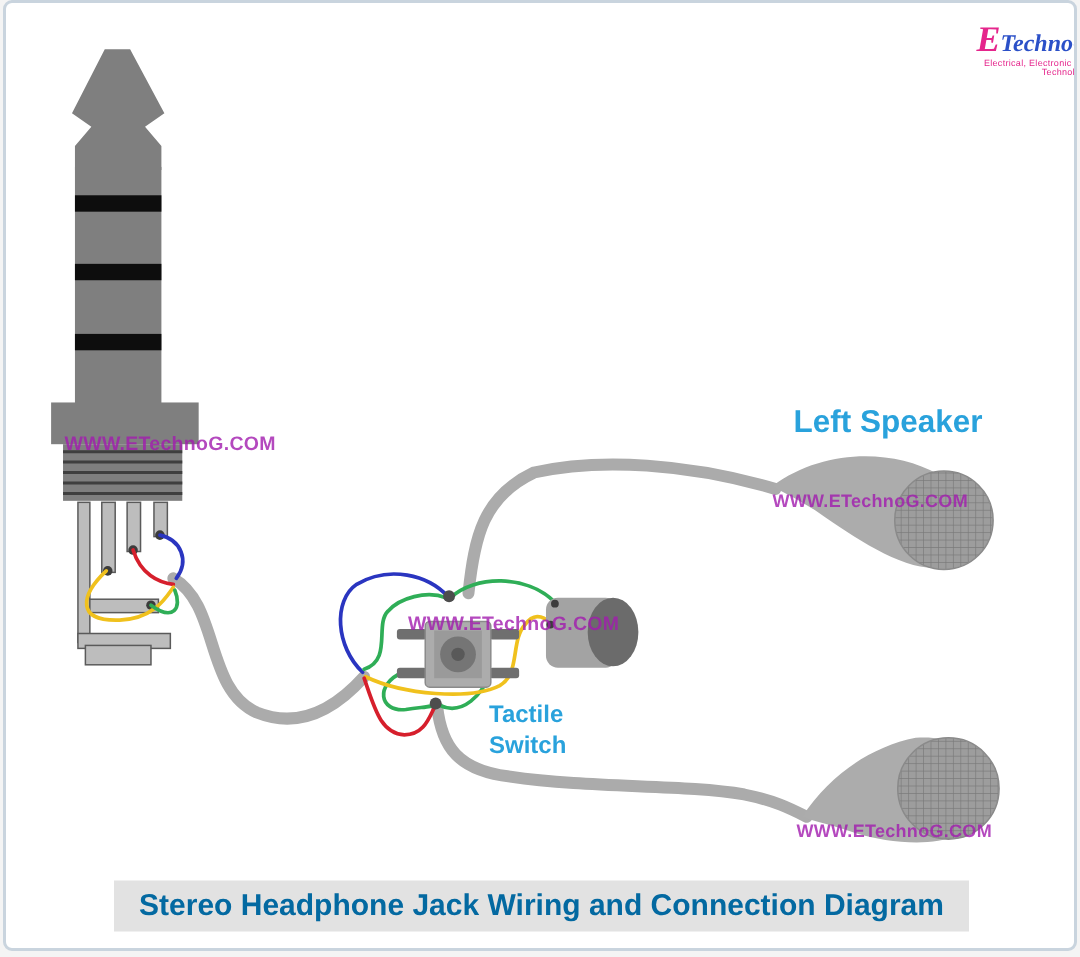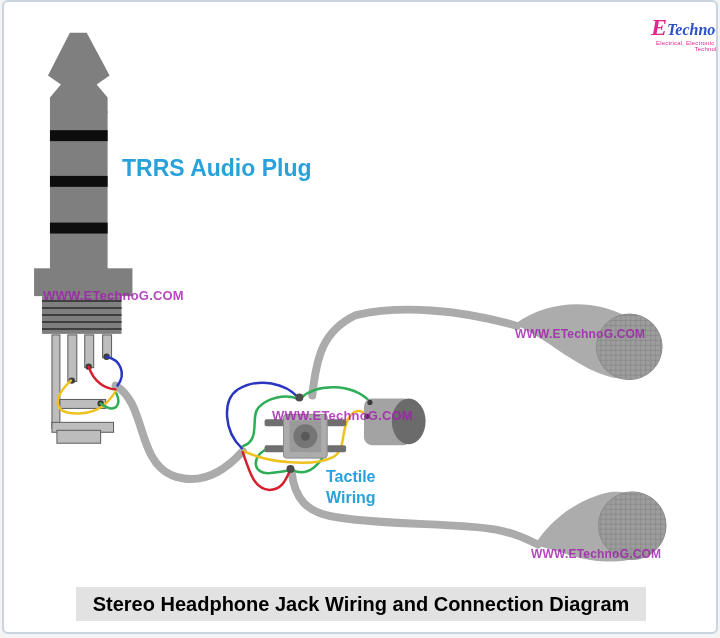--- a/index.html
+++ b/index.html
@@ -17,21 +17,21 @@
   .lbl-right-speaker{left:511px;top:457px;font-size:21px;}
   .wm{position:absolute;color:#a21caf;font-size:13px;font-weight:bold;opacity:.8;white-space:nowrap;letter-spacing:.2px;}
   .wm1{left:39px;top:286px;}
   .wm2{left:268px;top:406px;}
   .wm3{left:511px;top:325px;font-size:12px;}
   .wm4{left:527px;top:545px;font-size:12px;}
   .title-bar{
     position:absolute;left:72px;top:585px;width:570px;height:34px;
     background:#e2e2e2;display:flex;align-items:center;justify-content:center;
   }
-  .title-bar span{color:#000000;font-weight:bold;font-size:20px;white-space:nowrap;}
+  .title-bar span{color:#0369a1;font-weight:bold;font-size:20px;white-space:nowrap;}
   .logo{position:absolute;left:647px;top:13px;text-align:right;line-height:1;}
   .logo .logo-e{font-family:"Liberation Serif",serif;font-style:italic;font-weight:bold;font-size:24px;color:#e5268c;}
   .logo .logo-rest{font-family:"Liberation Serif",serif;font-style:italic;font-weight:bold;font-size:16px;color:#2b50c8;}
   .logo .logo-tagline{display:block;font-size:6px;color:#e5268c;margin-top:1px;letter-spacing:.2px;}
 </style>
 </head>
 <body>
 
 <div class="page">
 
@@ -120,24 +120,24 @@
       <path d="M514,324 C548,299 594,299 625,316 C648,330 650,360 636,376 C612,388 574,362 545,342 C532,333 520,328 514,324 Z" fill="#acacac"></path>
       <circle cx="629" cy="347" r="33" fill="url(#mesh)" stroke="#8a8a8a"></circle>
     </g>
 
     <g>
       <path d="M534,546 C552,518 580,499 610,493 C645,490 662,515 655,543 C645,568 600,566 570,557 C555,552 542,549 534,546 Z" fill="#acacac"></path>
       <circle cx="632" cy="527" r="34" fill="url(#mesh)" stroke="#8a8a8a"></circle>
     </g>
   </svg>
 
-  <div class="lbl lbl-plug">TRRS Audio Plug</div>
+  <div class="lbl lbl-left-speaker">Left Speaker</div>
   <div class="lbl lbl-tactile">
     <span>Tactile</span><br>
-    <span>Wiring</span>
+    <span>Switch</span>
   </div>
 
   <div class="wm wm1">WWW.ETechnoG.COM</div>
   <div class="wm wm2">WWW.ETechnoG.COM</div>
   <div class="wm wm3">WWW.ETechnoG.COM</div>
   <div class="wm wm4">WWW.ETechnoG.COM</div>
 
   <div class="logo">
     <span class="logo-e">E</span><span class="logo-rest">TechnoG</span>
     <span class="logo-tagline">Electrical, Electronic and Technology</span>

